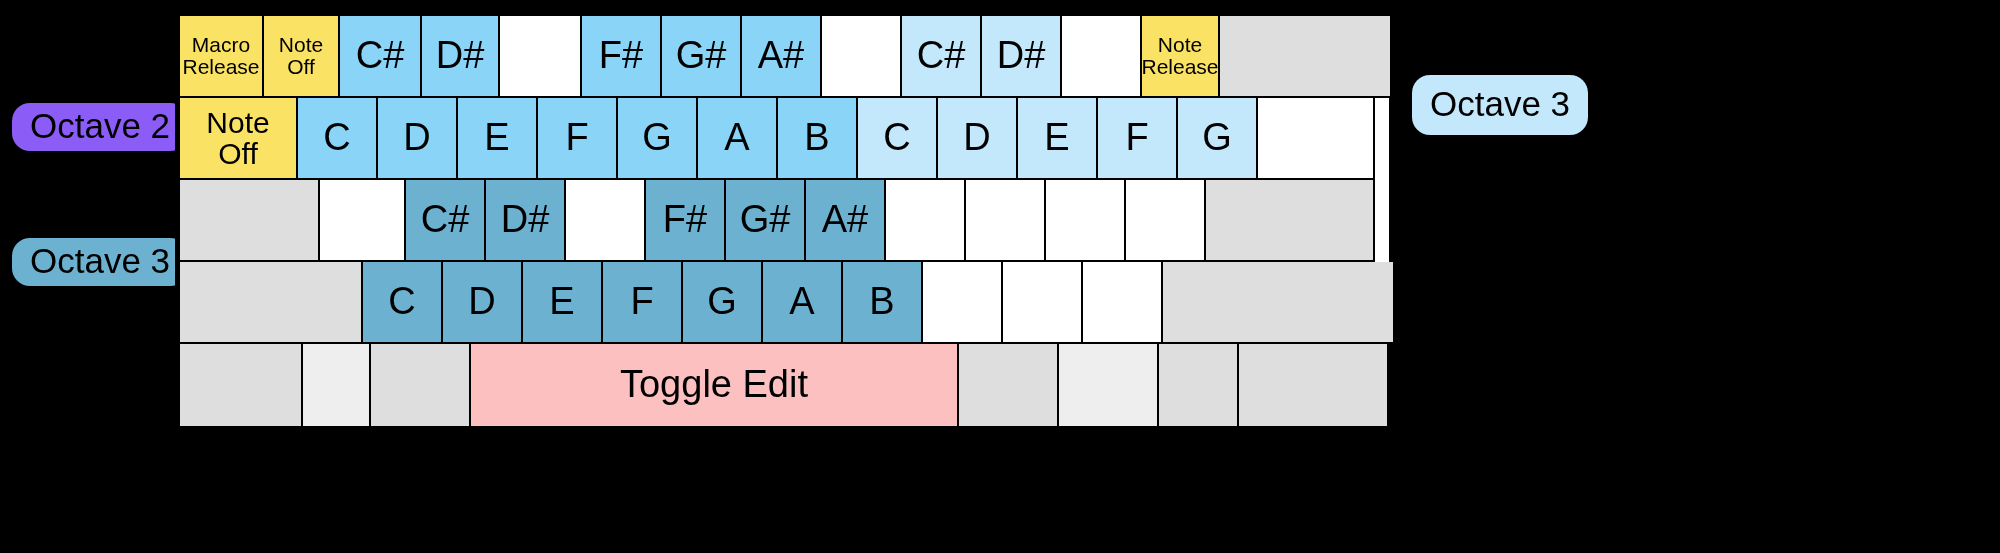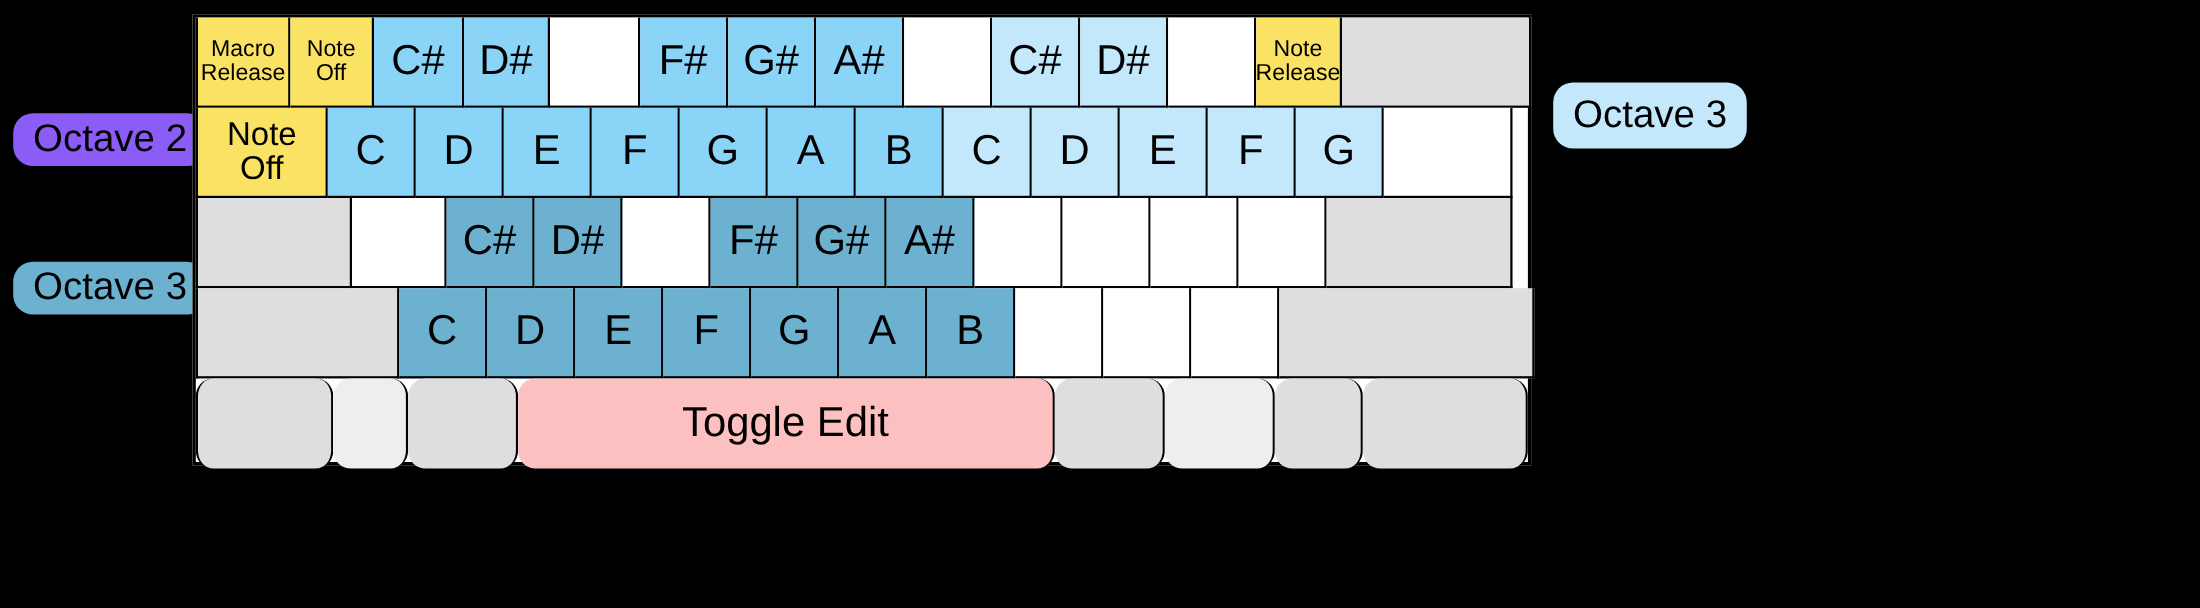--- a/index.html
+++ b/index.html
@@ -56,21 +56,21 @@
     border-bottom: 2.5px solid #000000;
     display: flex;
     align-items: center;
     justify-content: center;
     text-align: center;
     color: #000000;
     line-height: 1.05;
     overflow: hidden;
   }
   .key.first { border-left: 2.5px solid #000000; }
-  .krow.r4 .key { border-bottom: none; border-radius: 16px; }
+  .krow.r4 .key { border-bottom: none; }
 
   .lbl-big   { font-size: 38px; }
   .lbl-two   { font-size: 21px; white-space: pre-line; }
   .lbl-noteoff { font-size: 30px; white-space: pre-line; }
   .lbl-toggle { font-size: 38px; }
 
   
   .pill {
     position: absolute;
     border-radius: 18px;

